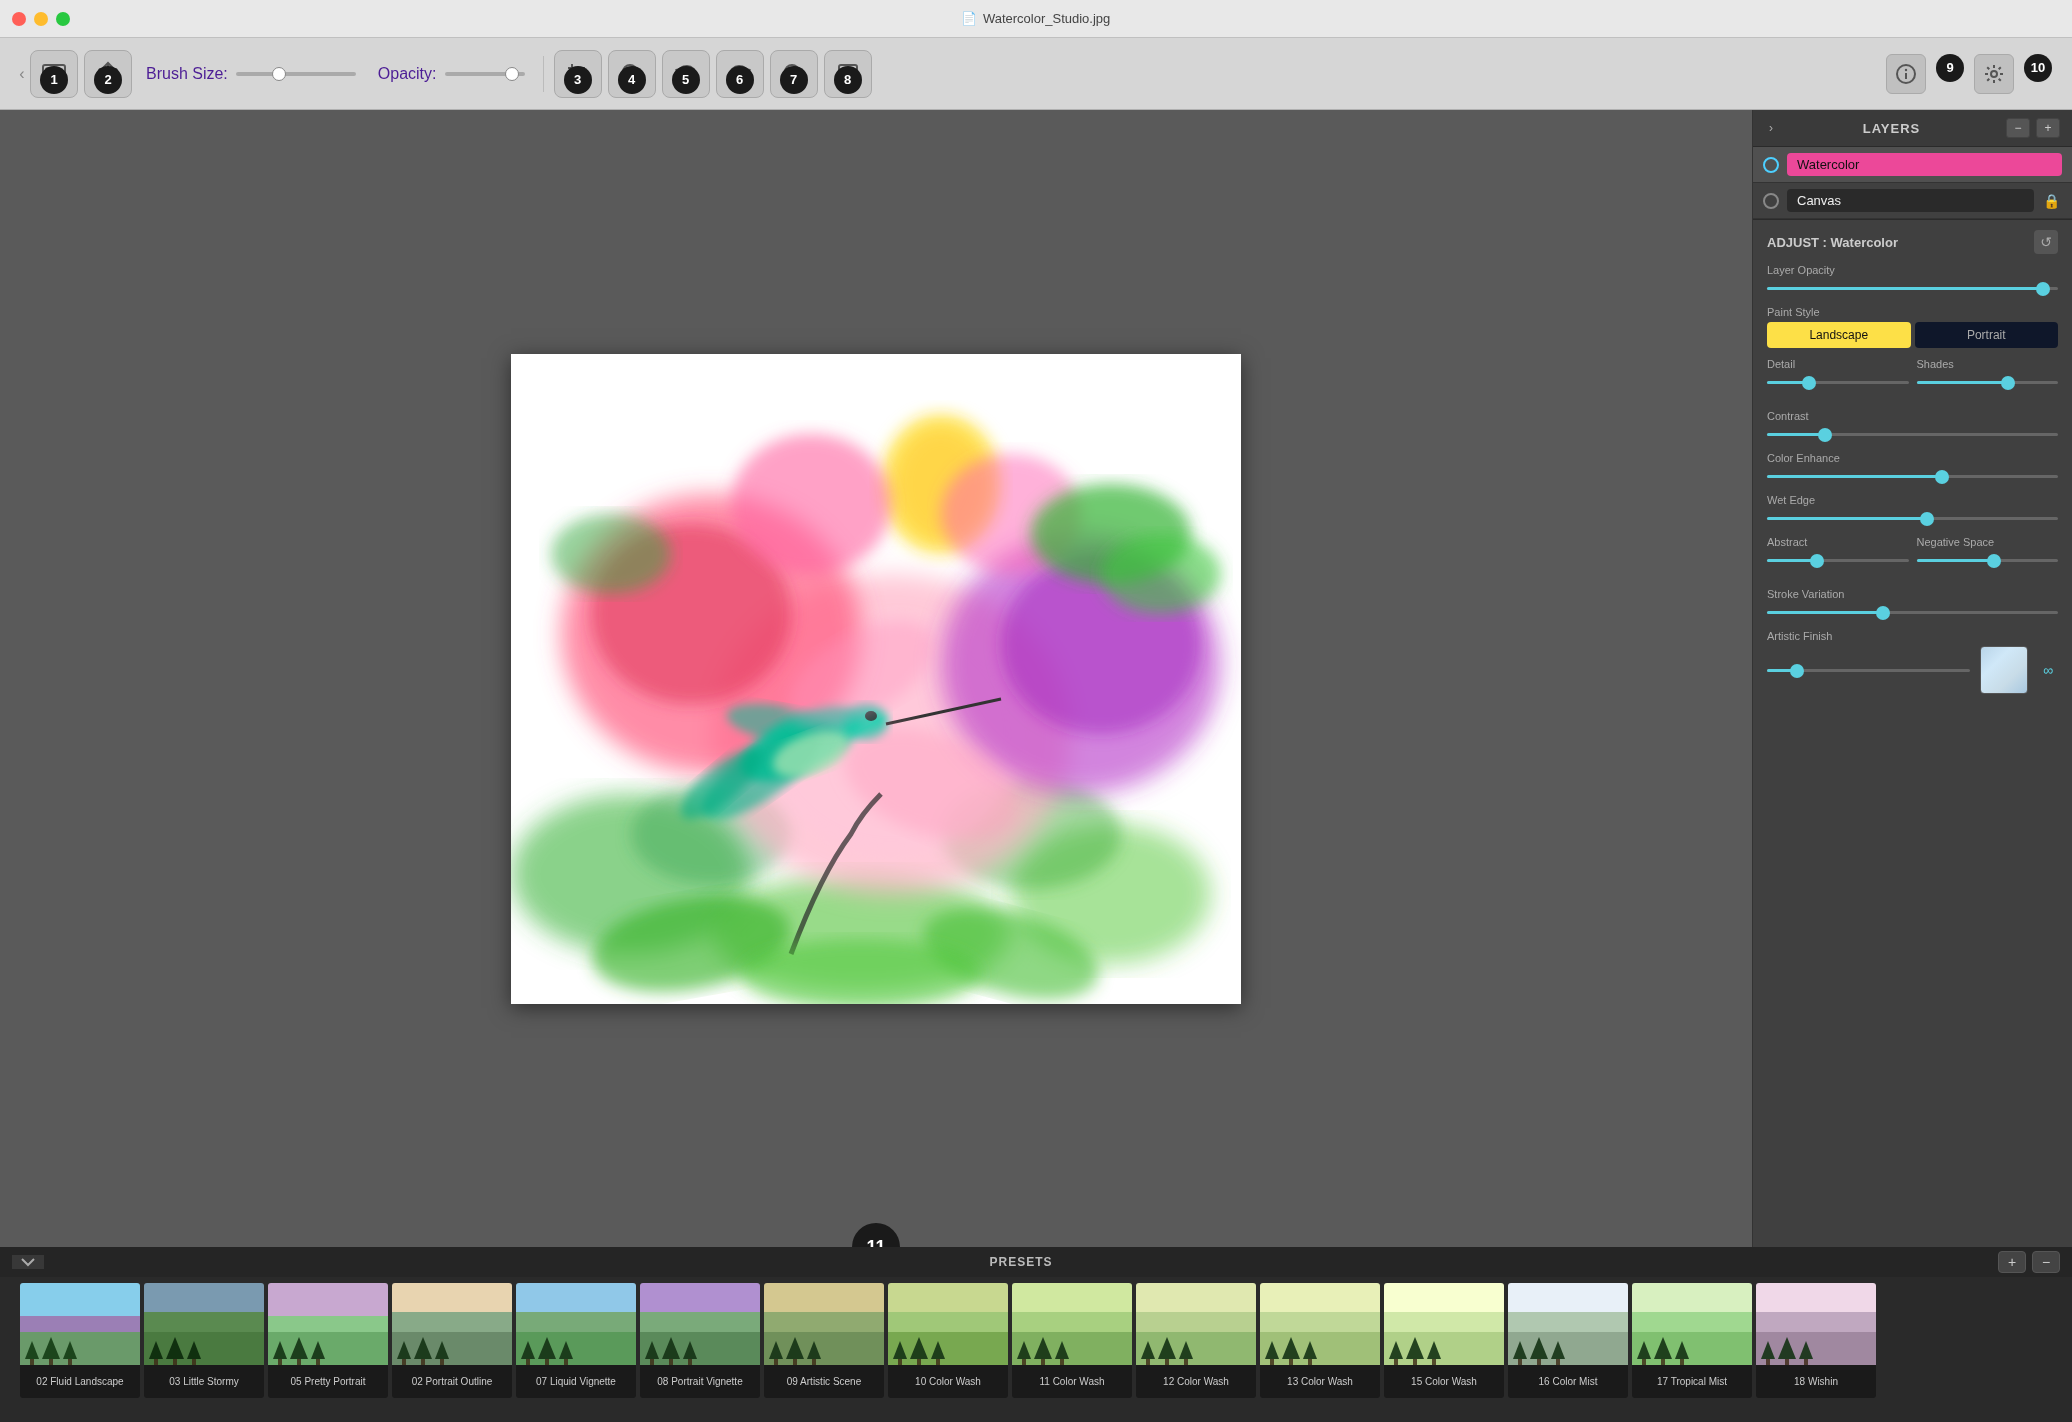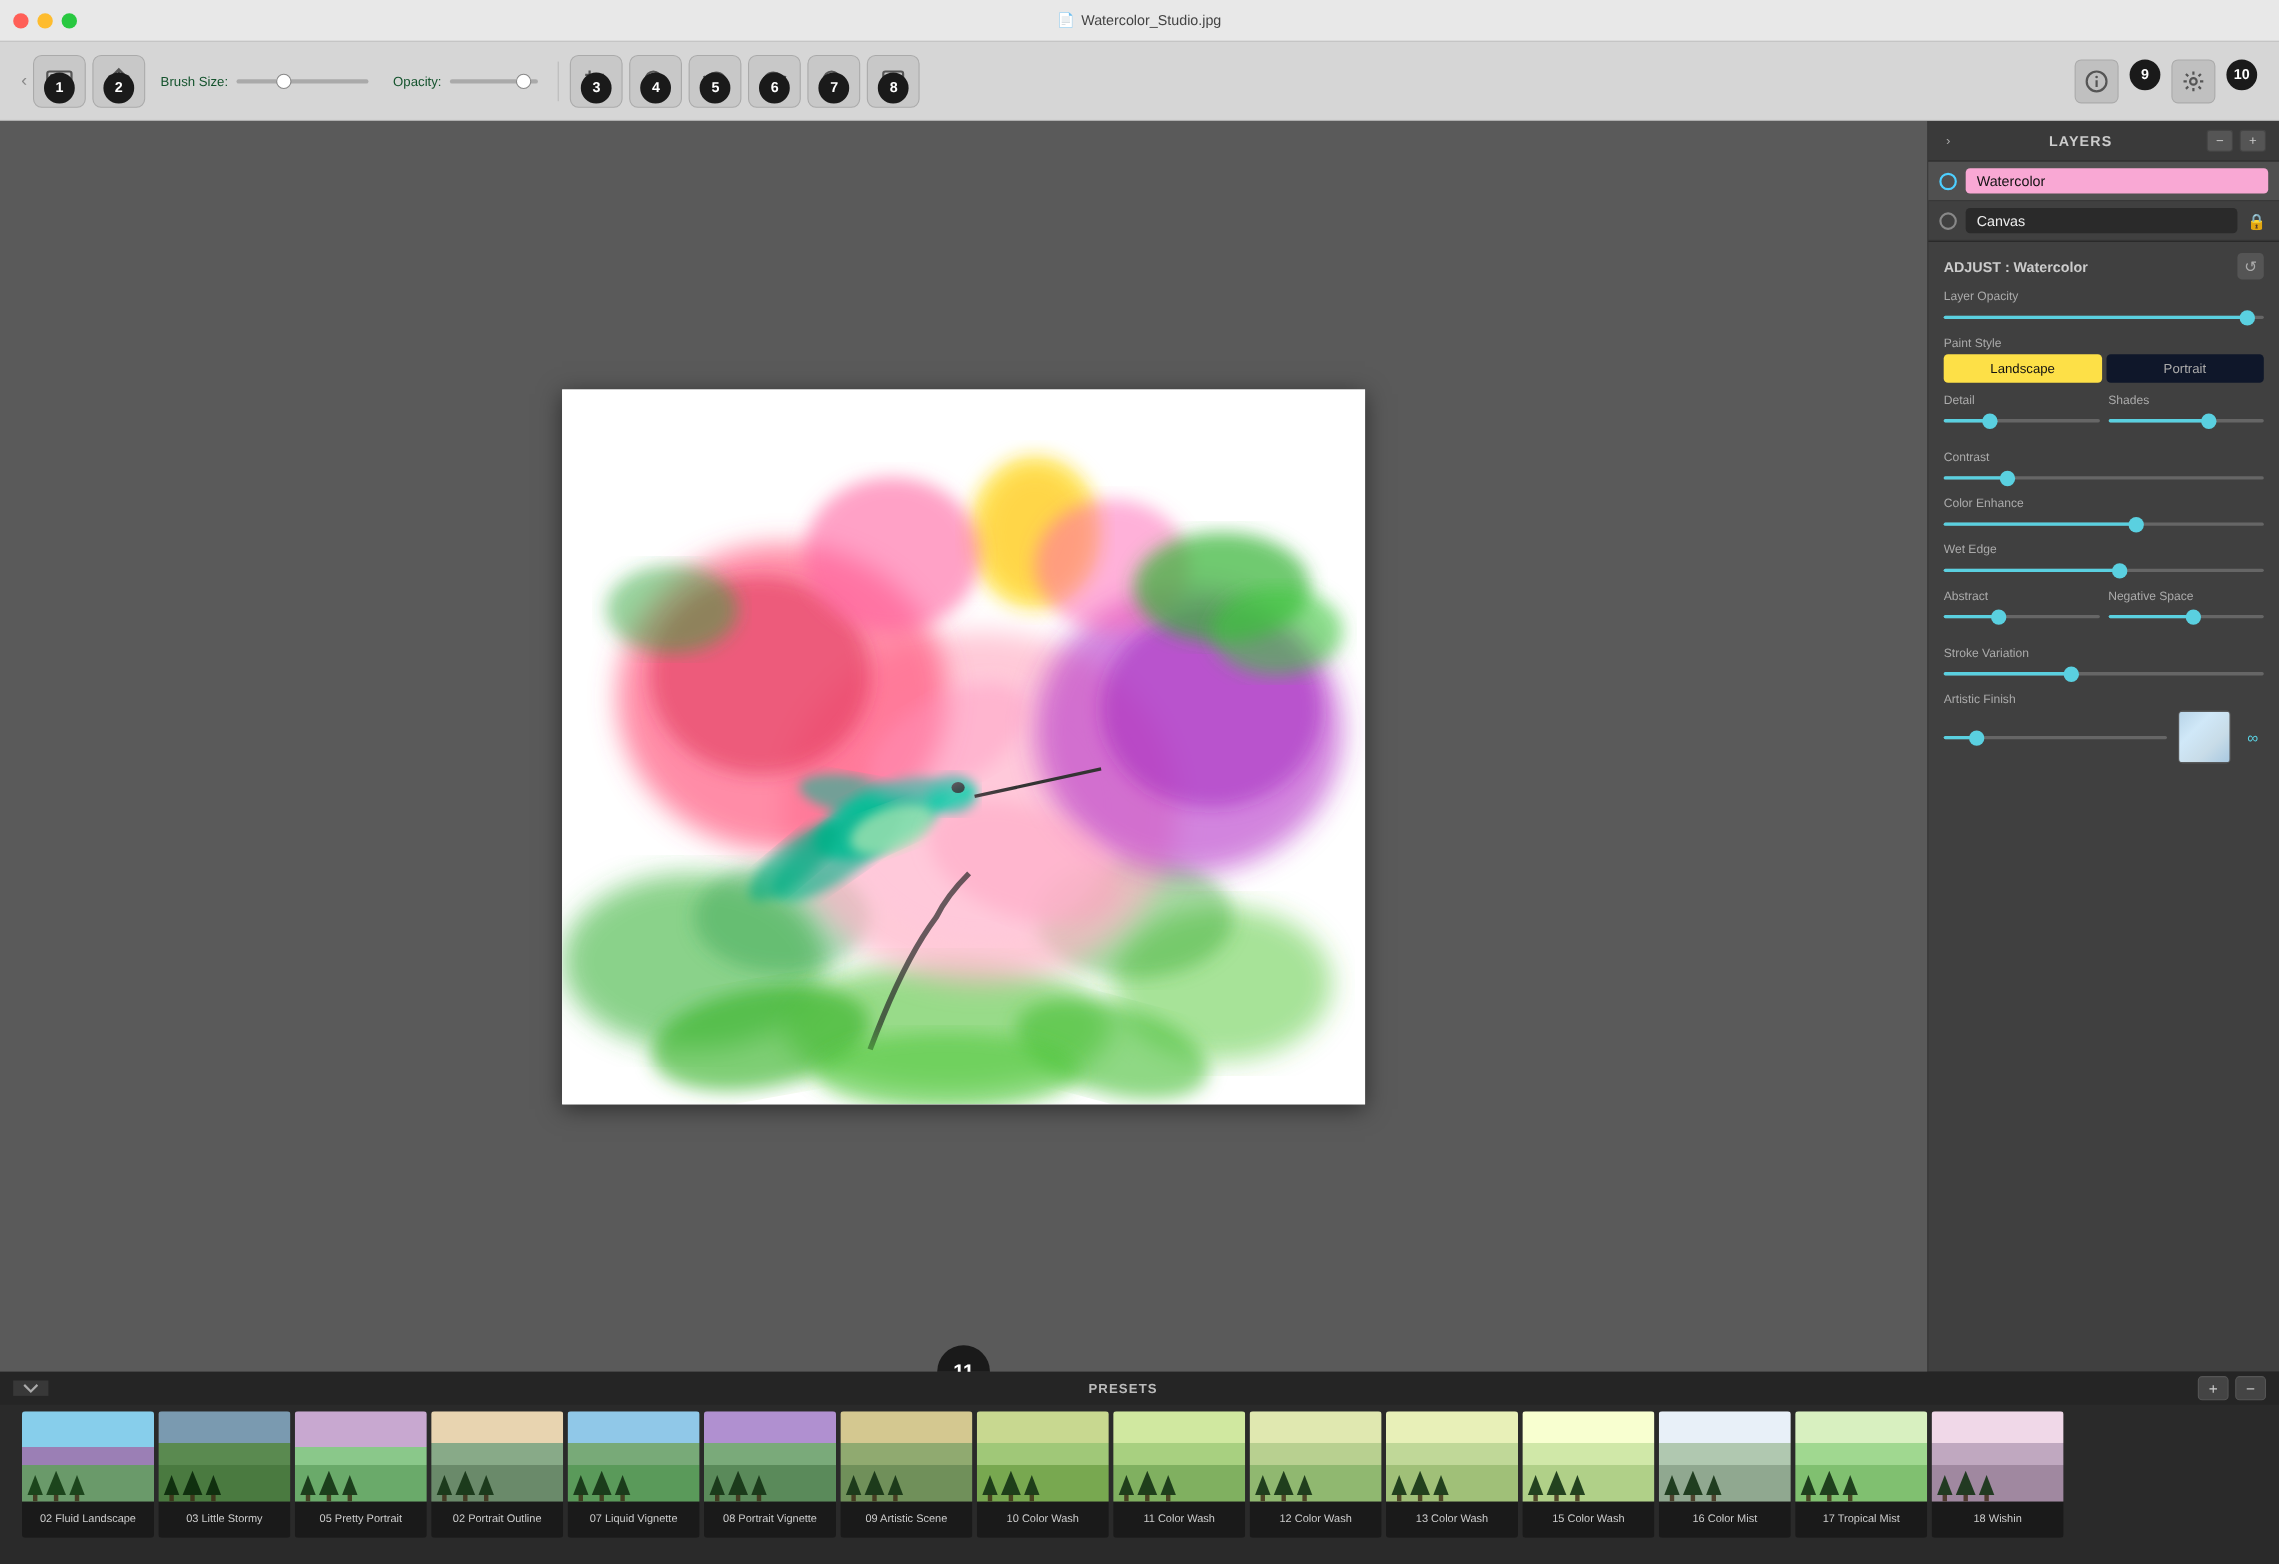--- a/index.html
+++ b/index.html
@@ -91,22 +91,22 @@
       flex-direction: column;
       align-items: center;
     }
     .brush-controls {
       display: flex;
       align-items: center;
       gap: 8px;
       margin: 0 8px;
     }
     .brush-label {
-      font-size: 12px;
-      color: #14532d;
+      font-size: 16px;
+      color: #4c1d95;
       white-space: nowrap;
     }
     .slider-track {
       width: 100px;
       height: 4px;
       background: #aaa;
       border-radius: 2px;
       position: relative;
     }
     .slider-thumb {
@@ -222,21 +222,21 @@
       background: #2a2a2a;
       border: none;
       border-radius: 4px;
       padding: 4px 10px;
       color: #eee;
       font-size: 13px;
       text-align: left;
       cursor: pointer;
     }
     .layer-name-btn.active-layer {
-      background: #f9a8d4;
+      background: #ec4899;
       color: #111;
     }
     .layer-lock {
       width: 20px;
       height: 20px;
       display: flex;
       align-items: center;
       justify-content: center;
       color: #888;
       font-size: 14px;

